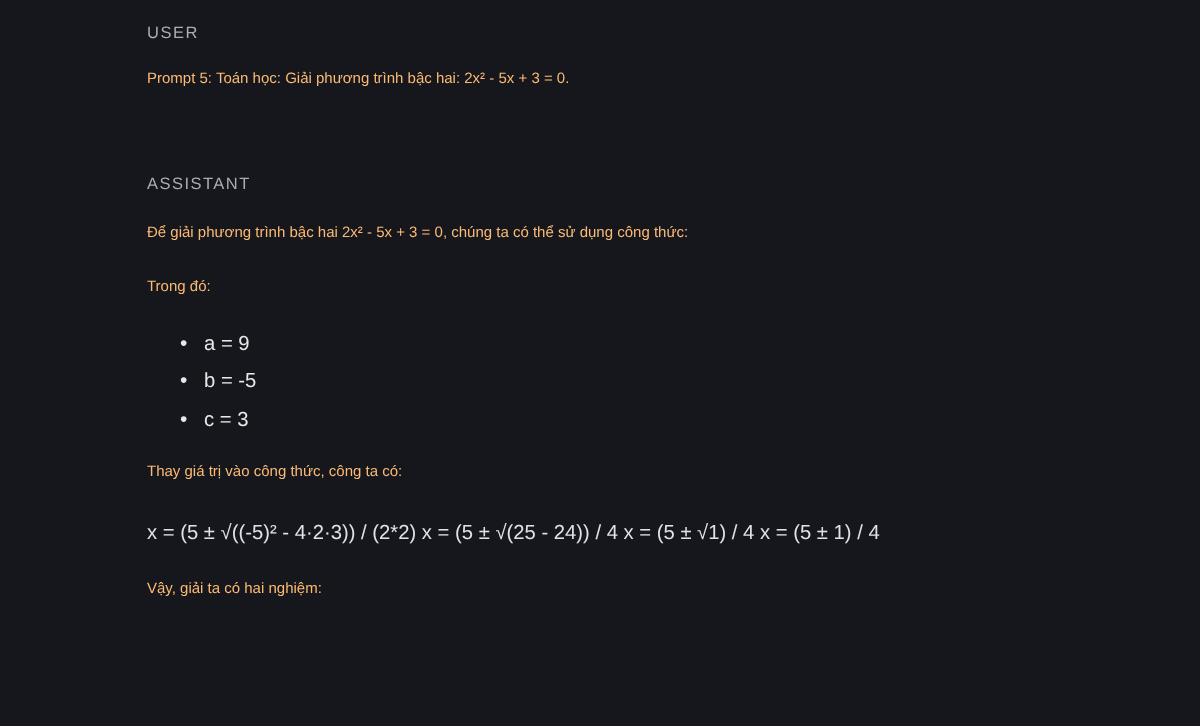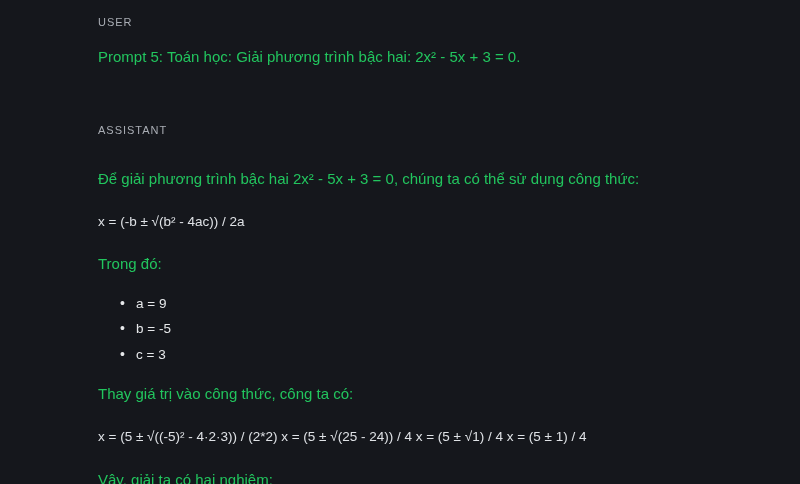--- a/index.html
+++ b/index.html
@@ -25,33 +25,33 @@
     font-size: 11px;
     letter-spacing: 0.09em;
     color: #a9adb4;
     font-weight: 400;
     margin: 0 0 18px 0;
   }
   .msg-user {
     margin-bottom: 0;
   }
   .para {
-    font-size: 15px;
+    font-size: 10px;
     line-height: 1.45;
-    color: #22c55e;
+    color: #fdba74;
     margin: 0 0 22px 0;
   }
   .para:last-child {
     margin-bottom: 0;
   }
   .spacer-block {
     height: 56px;
   }
   .assistant-label {
-    margin-bottom: 32px;
+    margin-bottom: 20px;
   }
   ul.bullets {
     margin: 0 0 22px 0;
     padding-left: 38px;
     list-style: none;
   }
   ul.bullets li {
     font-size: 13.5px;
     line-height: 1.0;
     color: #e6e8ea;
@@ -87,21 +87,20 @@
     <div class="para">Prompt 5: Toán học: Giải phương trình bậc hai: 2x² - 5x + 3 = 0.</div>
   </div>
 
   <div class="spacer-block"></div>
 
   <div class="msg-assistant">
     <div class="role-label assistant-label">ASSISTANT</div>
 
     <div class="para">Để giải phương trình bậc hai 2x² - 5x + 3 = 0, chúng ta có thể sử dụng công thức:</div>
 
-    <div class="math">x = (-b ± √(b² - 4ac)) / 2a</div>
 
     <div class="para">Trong đó:</div>
 
     <ul class="bullets">
       <li>a = 9</li>
       <li>b = -5</li>
       <li>c = 3</li>
     </ul>
 
     <div class="para">Thay giá trị vào công thức, công ta có:</div>

